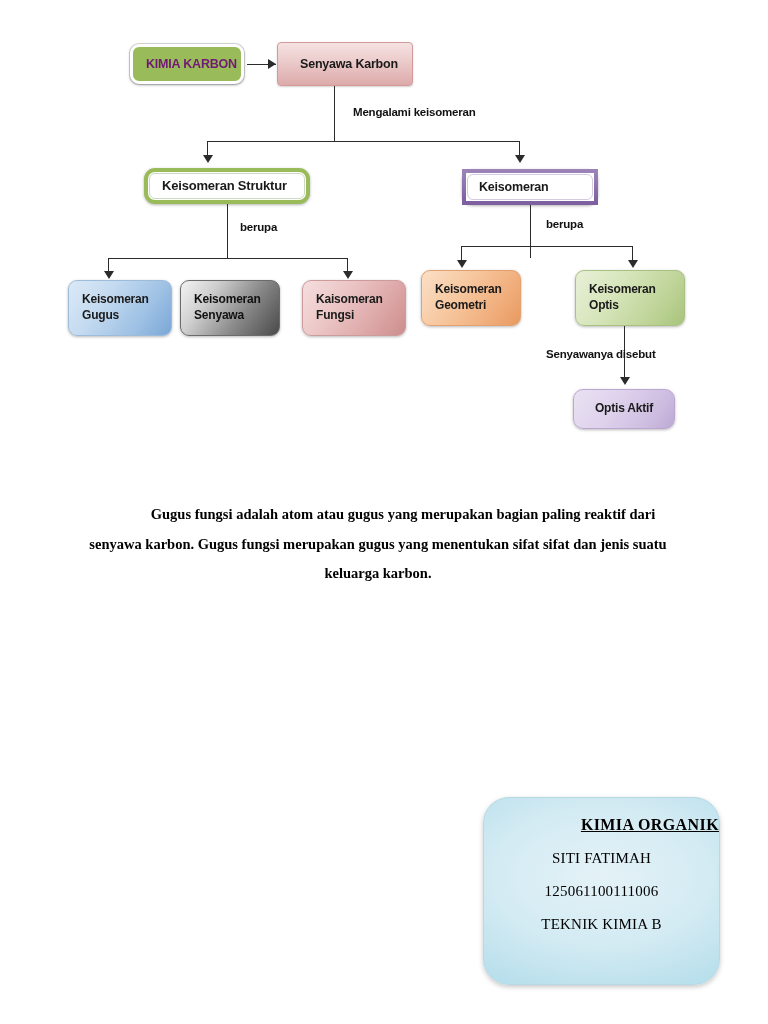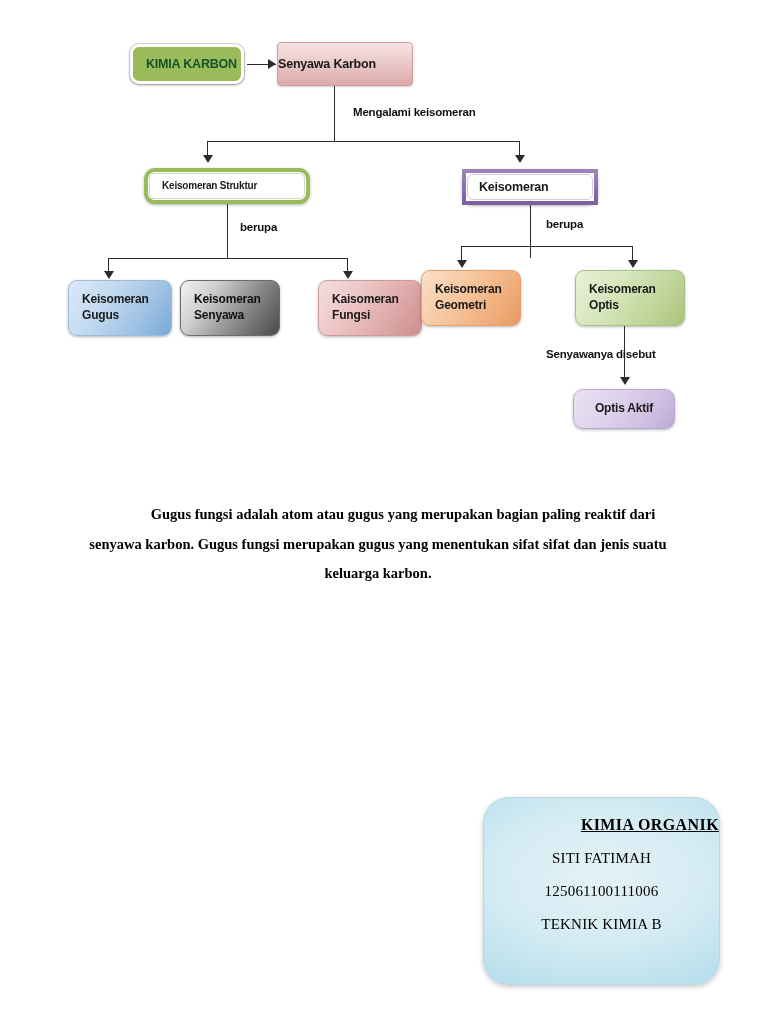--- a/index.html
+++ b/index.html
@@ -34,41 +34,41 @@
   .node .ln { display: block; line-height: 1.32; }
 
   
   .box-kimia {
     background: #9ABB59;
     border: 3px solid #ffffff;
     border-radius: 9px;
     box-shadow: 0 1px 3px rgba(0,0,0,0.35), 0 0 0 1px rgba(190,190,190,0.55);
     padding-left: 13px;
     font-size: 12.5px;
-    color: #14532d;
+    color: #701a75;
   }
 
   
   .box-senyawa {
     background: linear-gradient(180deg,#f6e2e2 0%, #eccccc 42%, #ddaaaa 100%);
     border: 1px solid #d49a9a;
     border-radius: 4px;
     box-shadow: 0 1px 2px rgba(0,0,0,0.18);
-    padding-left: 0;
+    padding-left: 22px;
     font-size: 12.5px;
   }
 
   
   .box-struktur {
     background: #ffffff;
     border: 4px solid #9ABB59;
     border-radius: 11px;
     box-shadow: 0 1px 3px rgba(0,0,0,0.30);
     padding-left: 14px;
-    font-size: 10px;
+    font-size: 13px;
   }
   .box-struktur::after {
     content: "";
     position: absolute;
     inset: 1px;
     border: 1px solid #cfd8c2;
     border-radius: 6px;
     pointer-events: none;
   }
 
@@ -256,21 +256,21 @@
   <div class="node leaf leaf-blue" style="left:68px; top:280px; width:104px; height:56px;">
     <span class="ln">Keisomeran</span>
     <span class="ln">Gugus</span>
   </div>
 
   <div class="node leaf leaf-gray" style="left:180px; top:280px; width:100px; height:56px;">
     <span class="ln">Keisomeran</span>
     <span class="ln">Senyawa</span>
   </div>
 
-  <div class="node leaf leaf-pink" style="left:318px; top:280px; width:104px; height:56px;">
+  <div class="node leaf leaf-pink" style="left:302px; top:280px; width:104px; height:56px;">
     <span class="ln">Kaisomeran</span>
     <span class="ln">Fungsi</span>
   </div>
 
   <div class="node leaf leaf-orange" style="left:421px; top:270px; width:100px; height:56px;">
     <span class="ln">Keisomeran</span>
     <span class="ln">Geometri</span>
   </div>
 
   <div class="node leaf leaf-green" style="left:575px; top:270px; width:110px; height:56px;">

